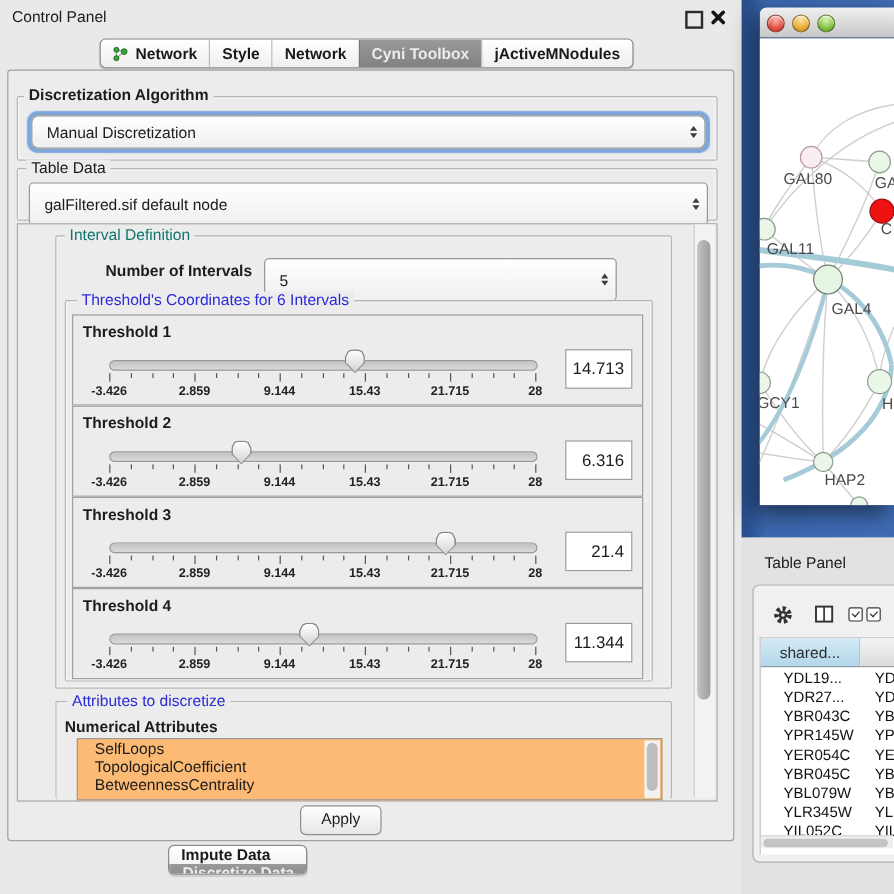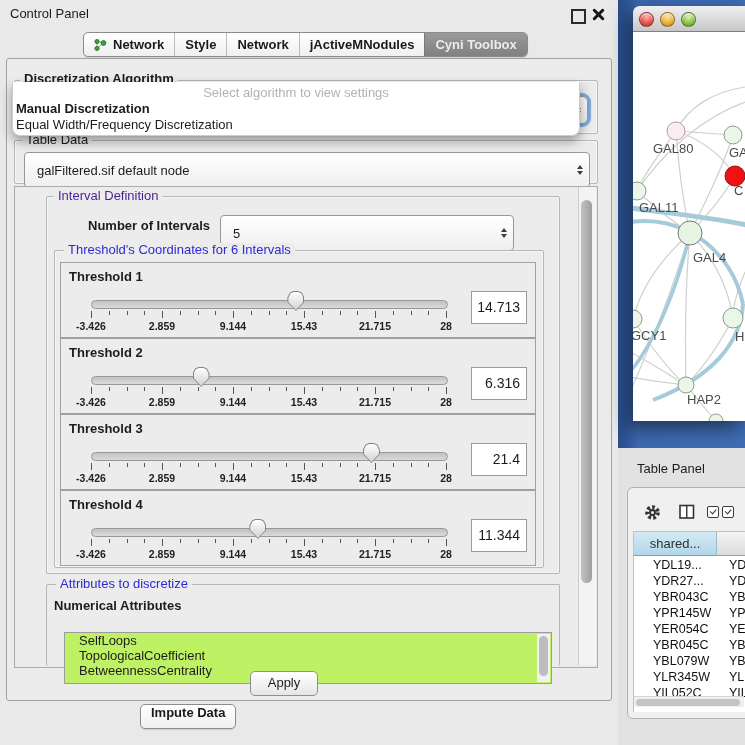--- a/index.html
+++ b/index.html
@@ -59,21 +59,21 @@
   .thumb{position:absolute;top:28px;width:17px;height:20px;}
   .thumb .to,.thumb .ti{position:absolute;clip-path:polygon(0% 32%,15% 7%,35% 0%,65% 0%,85% 7%,100% 32%,100% 55%,50% 100%,0% 55%);}
   .thumb .to{inset:0;background:#858585;}
   .thumb .ti{inset:1px;background:linear-gradient(#ffffff,#d2d2d2);}
   .tick{position:absolute;top:48px;width:1px;background:#555;}
   .tick.minor{height:4px;} .tick.major{height:7px;}
   .tlabel{position:absolute;top:57px;transform:translateX(-50%);font-size:10.5px;font-weight:700;color:#222;white-space:nowrap;}
   .thr-val{position:absolute;left:410px;top:28px;width:48px;height:31px;line-height:31px;background:#fff;
       border:1px solid #9b9b9b;text-align:right;padding-right:6px;font-size:14px;}
   
-  #attr-list{left:64px;top:615px;width:486px;height:50px;background:#bef264;border:1px solid #9c9c9c;overflow:hidden;margin-top:17px;}
+  #attr-list{left:64px;top:615px;width:486px;height:50px;background:#fdba74;border:1px solid #9c9c9c;overflow:hidden;}
   .attr-item{height:15px;line-height:15px;padding-left:14px;font-size:13px;}
   #attr-scroll{position:absolute;right:1px;top:1px;width:13px;height:48px;background:#f2f2f2;}
   #attr-thumb{position:absolute;left:2px;top:2px;width:9px;height:40px;background:#bdbdbd;border-radius:5px;}
   
   #apply-btn{left:250px;top:671px;width:66px;height:23px;line-height:21px;text-align:center;font-size:13px;
       background:linear-gradient(#ffffff,#e6e6e6);border:1px solid #8f8f8f;border-radius:5px;
       box-shadow:inset 0 1px 0 rgba(255,255,255,.9);}
   
   #desktop{left:618px;top:0;width:127px;height:448px;
       background:linear-gradient(90deg,#294e8d 0px,#2c5394 7px,#3c68af 20px,#3f6cb3 100%);}
@@ -135,25 +135,25 @@
           </g>
         </svg>
         <span>Network</span>
       </div>
       <div class="seg">
         <span>Style</span>
       </div>
       <div class="seg">
         <span>Network</span>
       </div>
+      <div class="seg active">
+        <span>Cyni Toolbox</span>
+      </div>
       <div class="seg">
         <span>jActiveMNodules</span>
-      </div>
-      <div class="seg active">
-        <span>Cyni Toolbox</span>
       </div>
     </div>
 
   <div class="abs" id="main-panel"></div>
 
   <div class="tgroup" style="left:14px;top:80px;width:582px;height:52px;"></div>
   <div class="tgroup-title" style="left:20px;top:72px;font-weight:700;">Discretization Algorithm</div>
   <div class="combo" id="algo-combo">
     <span class="lbl">Manual Discretization</span>
     <span class="stepper">
@@ -170,21 +170,21 @@
         <i class="tri-up"></i>
         <i class="tri-dn"></i>
       </span>
   </div>
 
   <div class="abs" id="viewport"></div>
   <div class="abs" id="vscroll-track"></div>
   <div class="abs" id="vscroll-thumb"></div>
 
   <div class="tgroup" style="left:46px;top:196px;width:512px;height:376px;"></div>
-  <div class="tgroup-title" style="left:54px;top:189px;color:#4c1d95;">Interval Definition</div>
+  <div class="tgroup-title" style="left:54px;top:189px;color:#0f766e;">Interval Definition</div>
 
   <div class="abs" style="left:88px;top:218px;font-size:13px;font-weight:700;">Number of Intervals</div>
   <div class="combo" id="numint-combo">
     <span class="lbl">5</span>
     <span class="stepper">
         <i class="tri-up"></i>
         <i class="tri-dn"></i>
       </span>
   </div>
 
@@ -350,27 +350,25 @@
         <div id="attr-thumb"></div>
       </div>
   </div>
 
   <div class="abs" id="apply-btn">Apply</div>
 
   <div class="seg-control" id="bottom-tabs">
       <div class="seg">
         <span>Impute Data</span>
       </div>
-    </div>
-
-  <div id="algo-popup">
-    <div class="ph">Select algorithm to view settings</div>
-    <div class="it sel" style="top:19px;">Manual Discretization</div>
-    <div class="it" style="top:35px;">Equal Width/Frequency Discretization</div>
-  </div>
+      <div class="seg active">
+        <span>Discretize Data</span>
+      </div>
+    </div>
+
 
   <div class="abs" id="desktop"></div>
   <div class="abs" id="mac-window">
     <div id="mac-titlebar">
       <span class="light" id="light-red"></span>
       <span class="light" id="light-yellow"></span>
       <span class="light" id="light-green"></span>
     </div>
     <div id="net-canvas">
       <svg id="net-svg" width="112" height="389" viewBox="0 0 112 389">

